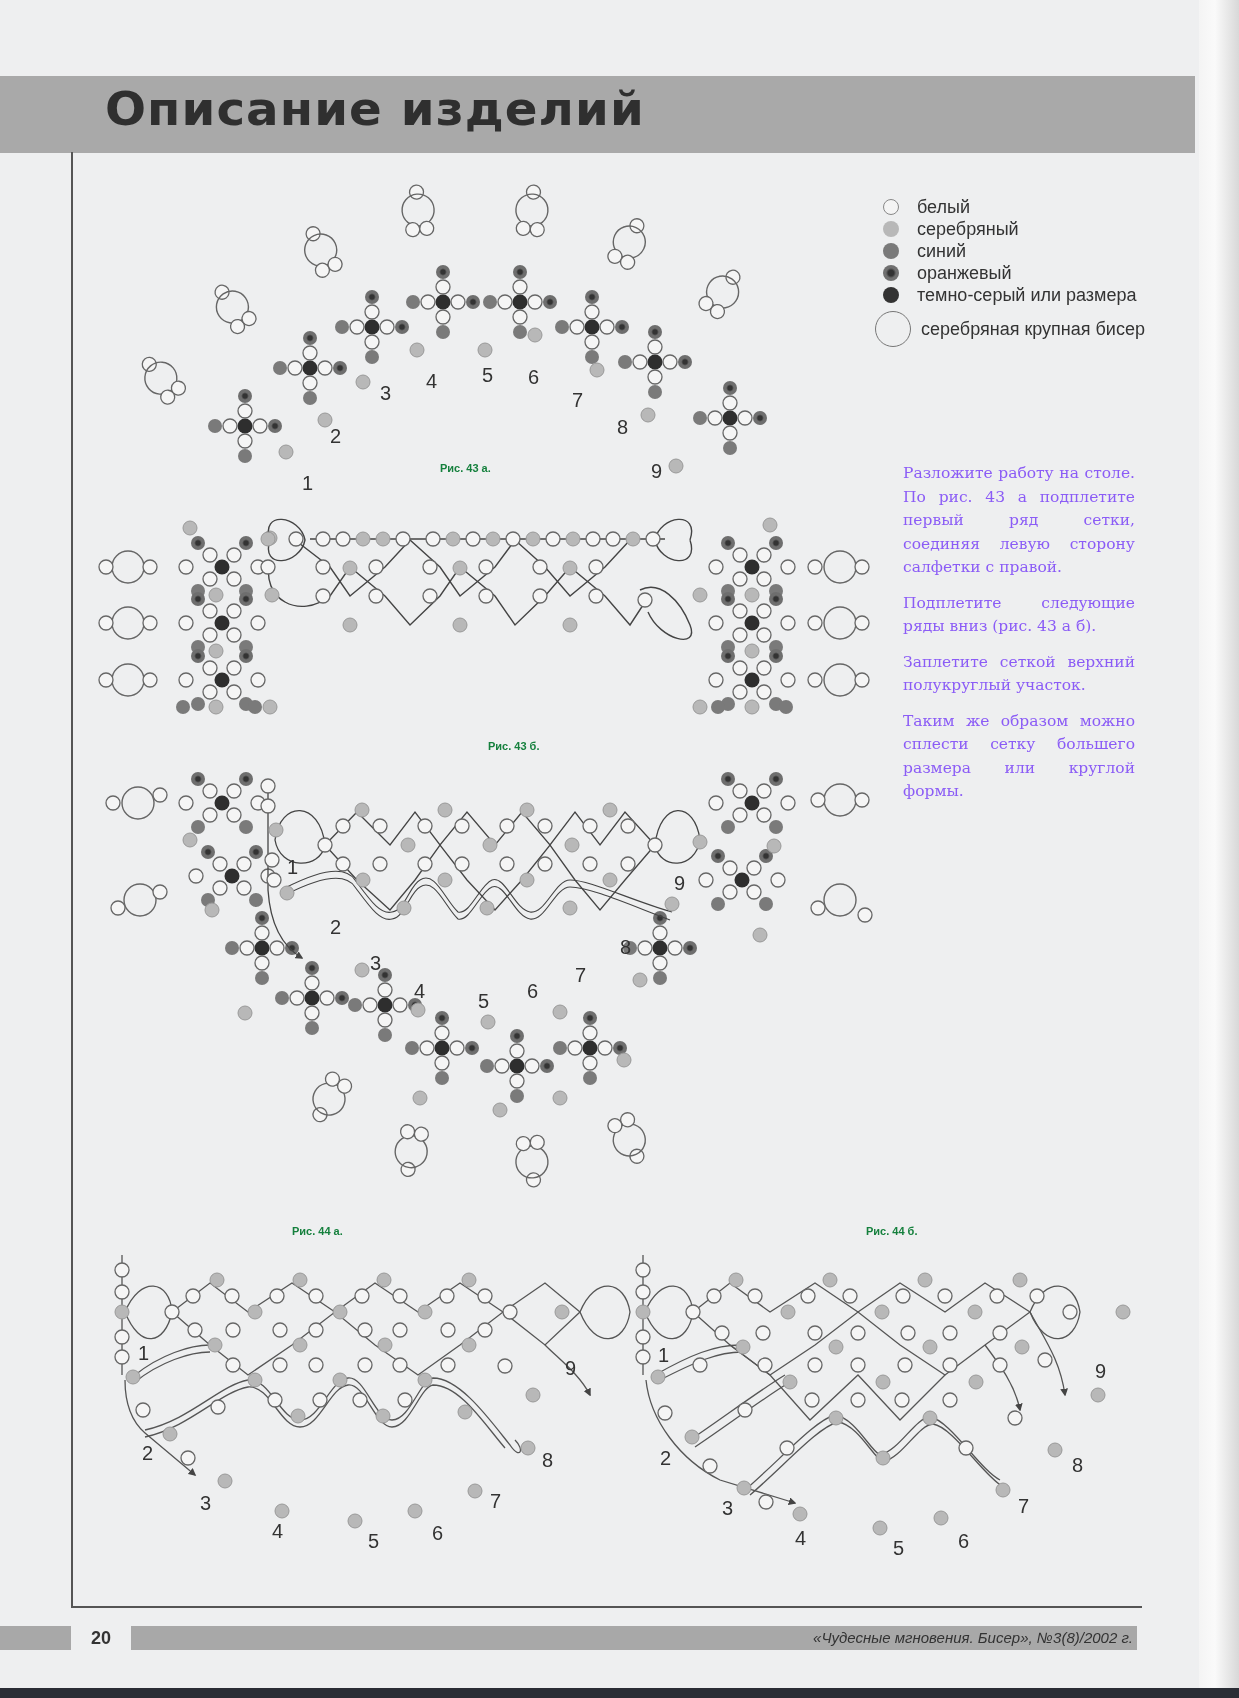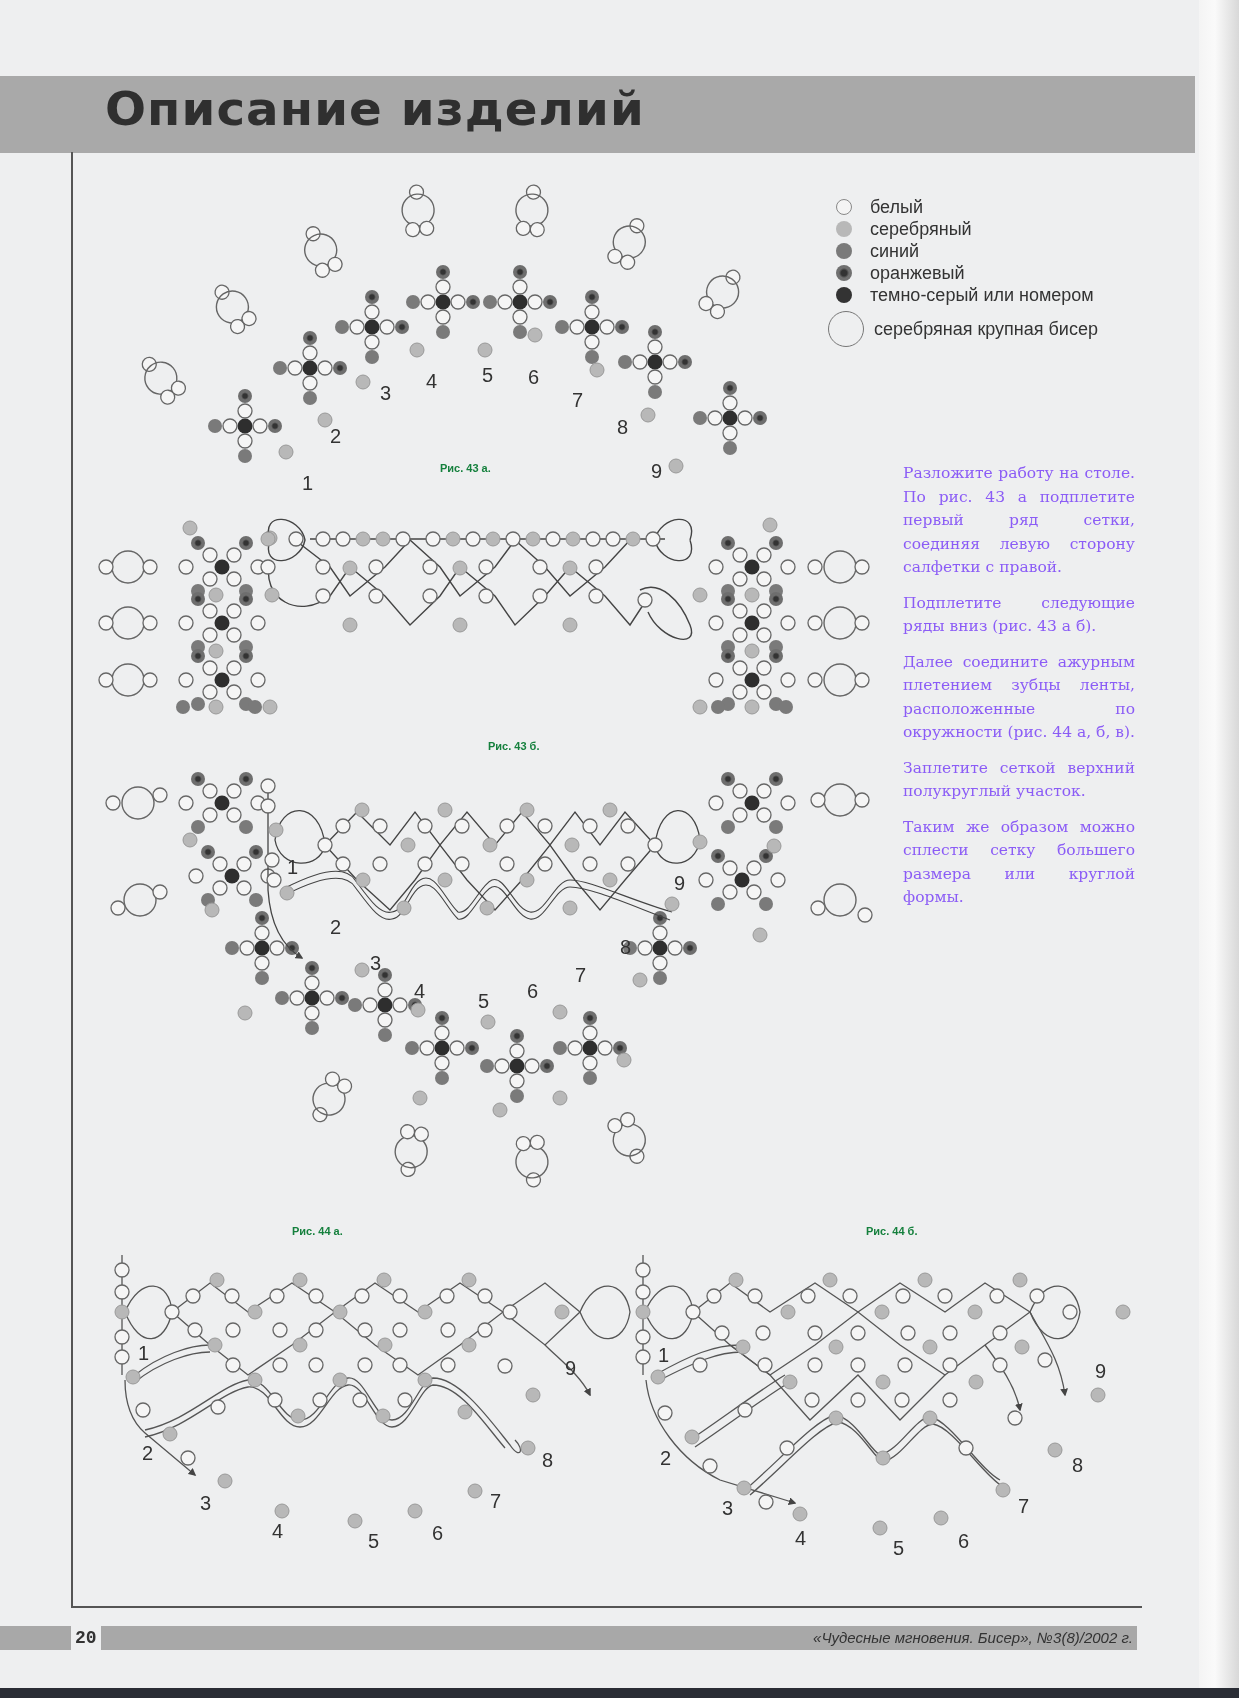--- a/index.html
+++ b/index.html
@@ -2,31 +2,31 @@
 <html><head>
 <meta charset="utf-8">
 <style>
   html,body{margin:0;padding:0;}
   body{width:1239px;height:1698px;background:#eeeff0;position:relative;overflow:hidden;font-family:"Liberation Sans",sans-serif;color:#333;}
   .page-edge{position:absolute;right:0;top:0;width:40px;height:1698px;background:linear-gradient(to right,#f4f4f4,#fafafa 40%,#d8d8d8);}
   .bottom-band{position:absolute;left:0;bottom:0;width:1239px;height:10px;background:#2a2d35;}
   .header-band{position:absolute;left:0;top:76px;width:1195px;height:77px;background:#a9a9a9;}
   .header-title{position:absolute;left:105px;top:82px;font-family:"DejaVu Sans",sans-serif;font-weight:bold;font-size:46px;letter-spacing:1px;color:#2f2f2f;transform:scaleX(1.05);transform-origin:left;}
   .frame{position:absolute;left:71px;top:152px;width:1069px;height:1454px;border-left:2px solid #555;border-bottom:2px solid #555;}
-  .legend{position:absolute;left:836px;top:196px;}
+  .legend{position:absolute;left:883px;top:196px;}
   .legend-row{display:flex;align-items:center;height:22px;}
   .legend-row.big{height:38px;margin-top:4px;}
   .legend-dot{width:16px;height:16px;border-radius:50%;margin-right:18px;box-sizing:border-box;}
   .legend-dot.big{width:36px;height:36px;margin-left:-8px;margin-right:10px;border:1.5px solid #777;background:transparent;}
   .legend-label{font-size:18px;color:#333;white-space:nowrap;}
   .instr{position:absolute;left:903px;top:462px;width:232px;font-family:"DejaVu Serif",serif;font-size:15.5px;line-height:23.5px;color:#8b5cf6;text-align:justify;}
   .instr p{margin:0 0 12px 0;}
   .fig-caption{position:absolute;font-weight:bold;font-size:11px;color:#15803d;}
   .footer-band{position:absolute;left:0;top:1626px;width:1137px;height:24px;background:#a8a8a8;}
-  .page-num{position:absolute;left:71px;top:1626px;height:24px;line-height:24px;padding:0 4px;background:#eeeff0;font-weight:bold;font-size:18px;color:#333;font-family:Liberation Mono, monospace;}
+  .page-num{position:absolute;left:71px;top:1626px;height:24px;line-height:24px;padding:0 20px;background:#eeeff0;font-weight:bold;font-size:18px;color:#333;}
   .footer-text{position:absolute;right:106px;top:1629px;font-style:italic;font-size:15px;color:#333;}
   svg.diagram{position:absolute;left:0;top:0;}
   .num{font-family:"Liberation Sans",sans-serif;font-size:20px;fill:#333;}
 </style>
 </head>
 <body>
 
 <div class="page-edge"></div>
 <div class="header-band"></div>
 <div class="header-title">Описание изделий</div>
@@ -44,32 +44,31 @@
   <div class="legend-row">
     <span class="legend-dot" style="background:#7a7a7a;"></span>
     <span class="legend-label">синий</span>
   </div>
   <div class="legend-row">
     <span class="legend-dot" style="background:radial-gradient(circle,#333 25%,#707070 45%);"></span>
     <span class="legend-label">оранжевый</span>
   </div>
   <div class="legend-row">
     <span class="legend-dot" style="background:#333;"></span>
-    <span class="legend-label">темно-серый или номером</span>
+    <span class="legend-label">темно-серый или размера</span>
   </div>
   <div class="legend-row big">
     <span class="legend-dot big"></span>
     <span class="legend-label">серебряная крупная бисер</span>
   </div>
 </div>
 
 <div class="instr">
   <p>Разложите работу на столе. По рис. 43 а подплетите первый ряд сетки, соединяя левую сторону салфетки с правой.</p>
   <p>Подплетите следующие ряды вниз (рис. 43 а б).</p>
-  <p>Далее соедините ажурным плетением зубцы ленты, расположенные по окружности (рис. 44 а, б, в).</p>
   <p>Заплетите сеткой верхний полукруглый участок.</p>
   <p>Таким же образом можно сплести сетку большего размера или круглой формы.</p>
 </div>
 
 <div class="fig-caption" style="left:440px;top:462px;">Рис. 43 а.</div>
 <div class="fig-caption" style="left:440px;top:740px;margin-left:48px;">Рис. 43 б.</div>
 <div class="fig-caption" style="left:292px;top:1225px;">Рис. 44 а.</div>
 <div class="fig-caption" style="left:866px;top:1225px;">Рис. 44 б.</div>
 
 <svg class="diagram" width="1239" height="1698">

